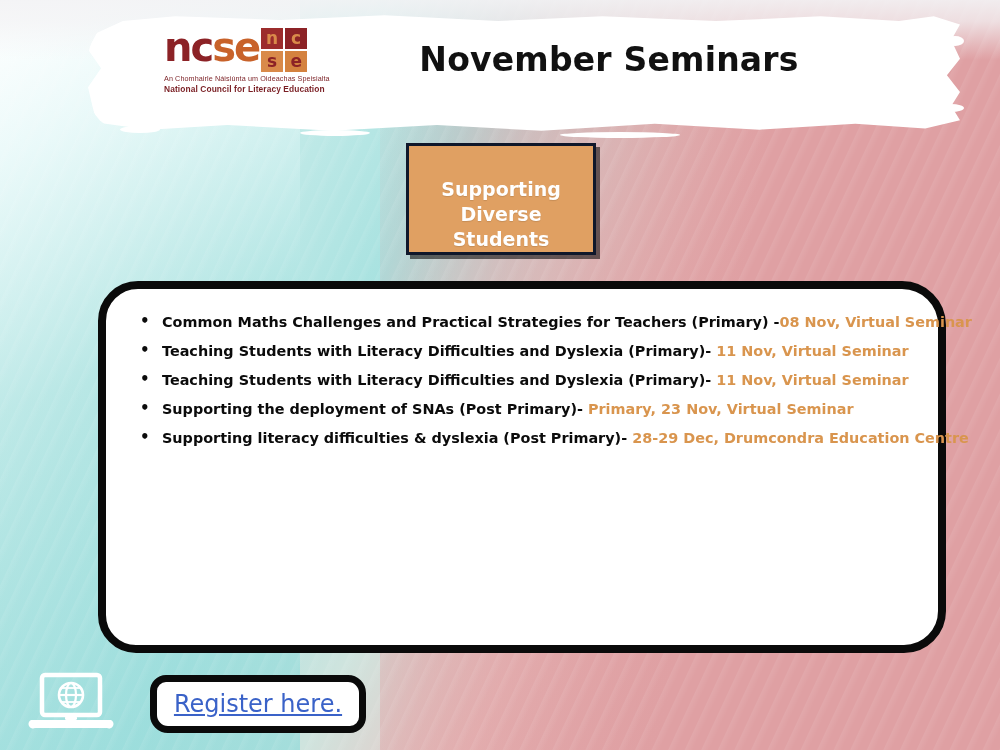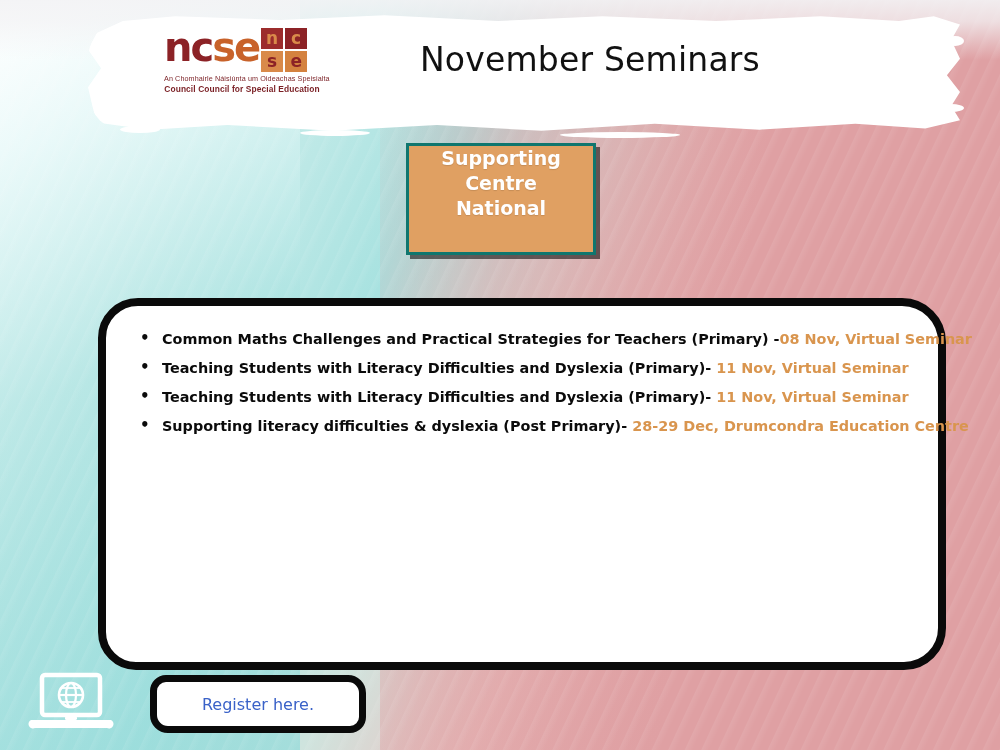--- a/index.html
+++ b/index.html
@@ -155,60 +155,60 @@
   .logo-tag-en {
     font-size: 8.4px;
     font-weight: bold;
     letter-spacing: .1px;
     margin-top: 1px;
   }
 
   
   .title {
     position: absolute;
-    left: 340px;
+    left: 359px;
     top: 40px;
     width: 500px;
     text-align: center;
     font-family: "DejaVu Sans", sans-serif;
-    font-weight: normal;
+    font-weight: bold;
     font-size: 33px;
     color: #111111;
     letter-spacing: .2px;
   }
 
   
   .topic-box {
     position: absolute;
     left: 406px;
     top: 143px;
     width: 184px;
     height: 106px;
     background: #e0a062;
-    border: 3px solid #0f766e;
+    border: 3px solid #0f172a;
     box-shadow: 4px 4px 0 rgba(0,0,0,0.55);
     display: flex;
-    align-items: flex-start;
+    align-items: flex-end;
     justify-content: center;
   }
   .topic-text {
     font-family: "DejaVu Sans", sans-serif;
     font-weight: bold;
     font-size: 19px;
     line-height: 25px;
     color: #ffffff;
     text-align: center;
     text-shadow: 0 1px 1px rgba(0,0,0,0.12);
   }
 
   
   .list-card {
     position: absolute;
     left: 98px;
-    top: 298px;
+    top: 281px;
     width: 848px;
     height: 372px;
     background: #ffffff;
     border: 8px solid #0a0a0a;
     border-radius: 40px 44px 42px 38px;
     box-sizing: border-box;
     padding: 24px 16px 4px 20px;
   }
   .list {
     list-style: none;
@@ -261,22 +261,23 @@
     background: #ffffff;
     border: 7px solid #0a0a0a;
     border-radius: 16px 18px 16px 18px;
     box-sizing: border-box;
     display: flex;
     align-items: center;
     justify-content: center;
   }
   .register-link {
     font-family: "DejaVu Sans", sans-serif;
-    font-size: 16px;
+    font-size: 24px;
     color: #3a62c8;
+    text-decoration: underline;
     text-underline-offset: 2px;
   }
 </style>
 </head>
 <body>
 
 <div id="slide">
 
   <div class="bg-base"></div>
   <div class="bg-pink-right"></div>
@@ -295,38 +296,39 @@
     <div class="logo-row">
       <div class="logo-word"><span class="ch-n">n</span><span class="ch-c">c</span><span class="ch-s">s</span><span class="ch-e">e</span></div>
       <div class="logo-grid">
         <div class="logo-cell lc-n">n</div>
         <div class="logo-cell lc-c">c</div>
         <div class="logo-cell lc-s">s</div>
         <div class="logo-cell lc-e">e</div>
       </div>
     </div>
     <div class="logo-tag-ga">An Chomhairle Náisiúnta um Oideachas Speisialta</div>
-    <div class="logo-tag-en">Council Council for Special Education</div>
+    <div class="logo-tag-en">National Council for Literacy Education</div>
   </div>
 
   <div class="title">November Seminars</div>
 
   <div class="topic-box">
     <div class="topic-text">
       <div>Supporting</div>
-      <div>Centre</div>
-      <div>National</div>
+      <div>Diverse</div>
+      <div>Students</div>
     </div>
   </div>
 
   <div class="list-card">
     <ul class="list" id="seminar-list">
         <li class="li-extra-indent"><span>Common Maths Challenges and Practical Strategies for Teachers (Primary) -</span><span class="date">08 Nov, Virtual Seminar</span></li>
         <li><span>Teaching Students with Literacy Difficulties and Dyslexia (Primary)-</span><span class="date"> 11 Nov, Virtual Seminar</span></li>
         <li><span>Teaching Students with Literacy Difficulties and Dyslexia (Primary)-</span><span class="date"> 11 Nov, Virtual Seminar</span></li>
+        <li><span>Supporting the deployment of SNAs (Post Primary)-</span><span class="date"> Primary, 23 Nov, Virtual Seminar</span></li>
         <li><span>Supporting literacy difficulties &amp; dyslexia (Post Primary)-</span><span class="date"> 28-29 Dec, Drumcondra Education Centre</span></li>
       </ul>
   </div>
 
   <div class="laptop">
     <svg viewBox="0 0 86 62" width="86" height="62" aria-hidden="true">
       <rect x="14" y="3" width="58" height="40" rx="3" fill="none" stroke="#ffffff" stroke-width="4.5"></rect>
       <circle cx="43" cy="23" r="12" fill="none" stroke="#ffffff" stroke-width="2.6"></circle>
       <ellipse cx="43" cy="23" rx="5" ry="12" fill="none" stroke="#ffffff" stroke-width="2.2"></ellipse>
       <line x1="31" y1="23" x2="55" y2="23" stroke="#ffffff" stroke-width="2.2"></line>

